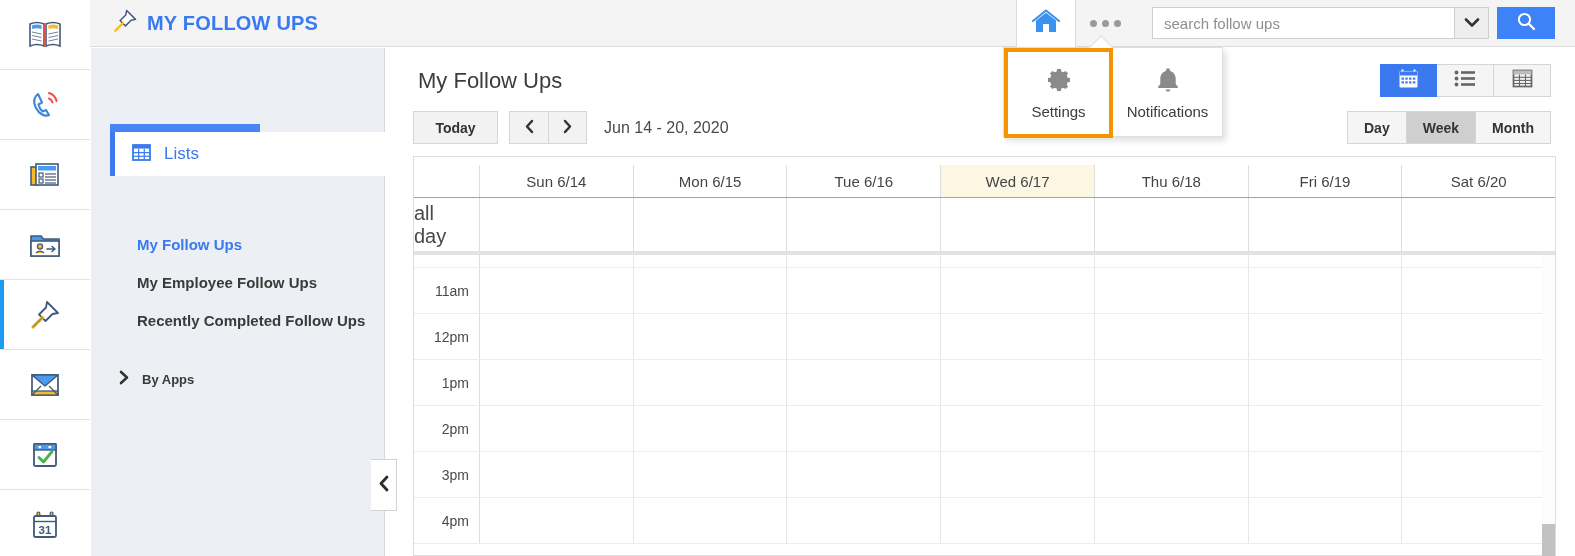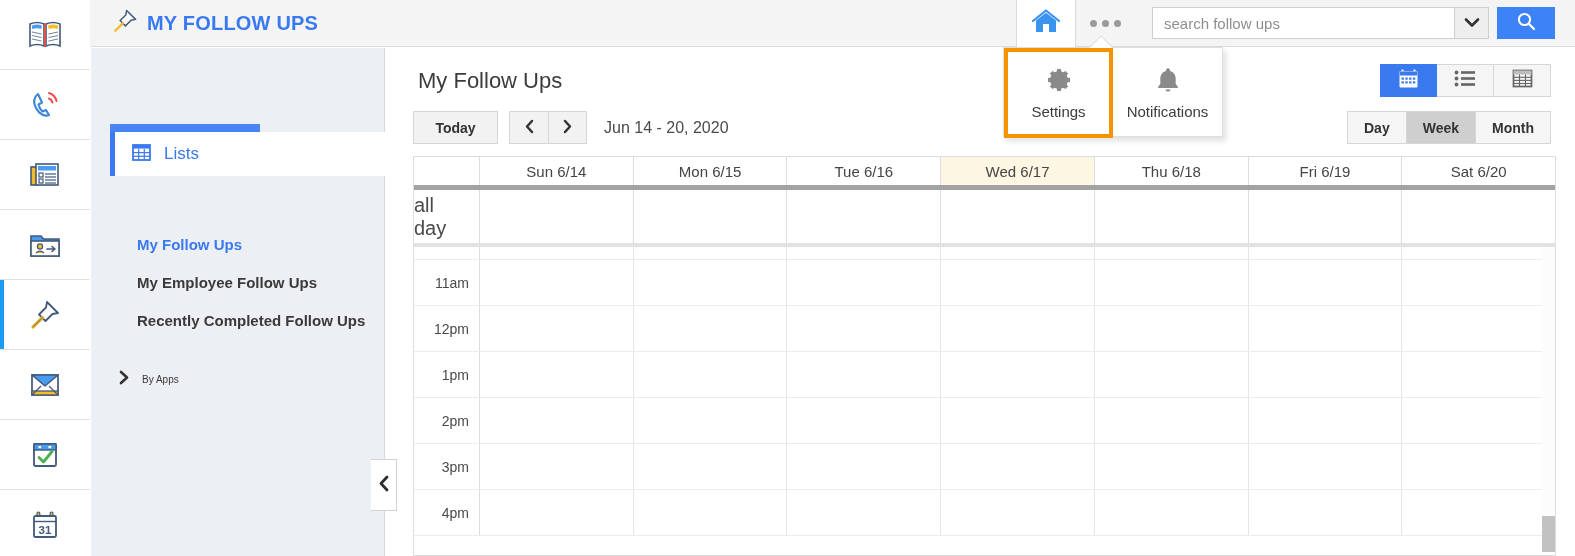--- a/index.html
+++ b/index.html
@@ -167,21 +167,21 @@
   .nav-link.sel { color: #3b79ef; }
   .nav-link.plain { color: #3a3a3a; }
   #nav0 { top: 185px; }
   #nav1 { top: 223px; }
   #nav2 { top: 261px; width: 250px; }
 
   .by-apps {
     position: absolute; left: 28px; top: 322px;
     display: flex; align-items: center; gap: 12px;
   }
-  .by-apps-label { font-size: 10px; font-weight: normal; color: #3a3a3a; }
+  .by-apps-label { font-size: 13px; font-weight: bold; color: #3a3a3a; }
 
   .collapse-handle {
     position: absolute; left: 371px; top: 459px;
     width: 26px; height: 52px;
     background: #fff; border: 1px solid #d2d2d2; border-left: none;
     display: flex; align-items: center; justify-content: center;
     z-index: 6;
   }
 
   
@@ -244,21 +244,21 @@
   .range-tab:last-child { border-right: none; }
   .range-tab.active { background: #cfcfcf; }
 
   
   .cal {
     position: absolute; left: 27px; top: 108px;
     width: 1143px; height: 400px;
     border: 1px solid #dddddd;
     background: #fff;
   }
-  .cal-head { display: flex; height: 33px; border-bottom: 5px solid #a3a3a3; }
+  .cal-head { display: flex; height: 33px; border-bottom: 1px solid #a3a3a3; margin-top: 8px; }
   .cal-gutter {
     width: 66px; flex: 0 0 66px;
     border-right: 1px solid #dddddd;
     background: #fff;
   }
   .cal-daycell {
     flex: 1 1 0; border-right: 1px solid #dddddd;
     display: flex; align-items: center; justify-content: center;
     font-size: 15px; color: #444; background: #fff;
   }

